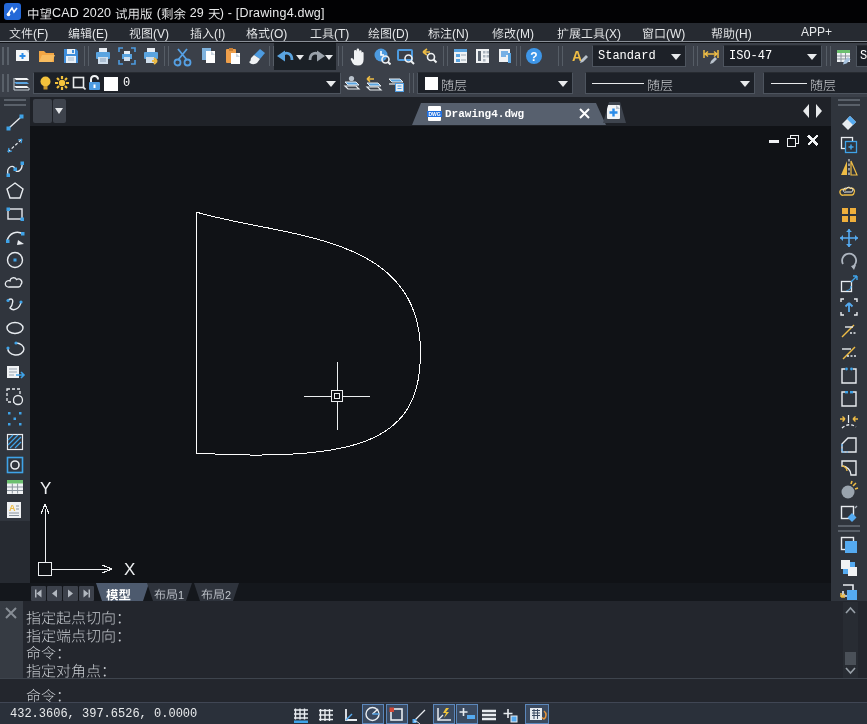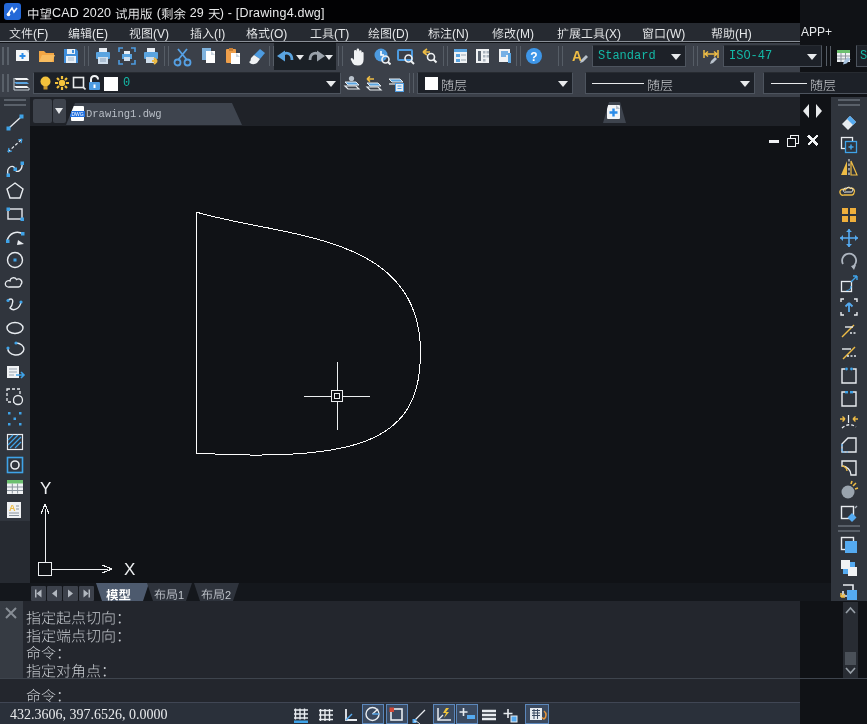--- a/index.html
+++ b/index.html
@@ -1,34 +1,34 @@
 <!DOCTYPE html>
 <html><head><meta charset="utf-8">
 <style>
 *{margin:0;padding:0;box-sizing:border-box}
 html,body{width:867px;height:724px;overflow:hidden;background:#101216}
 body{font-family:"Liberation Sans",sans-serif;position:relative}
 .abs{position:absolute}
 svg.cjk{display:inline-block}
-.row{position:absolute;left:0;width:800px}
+.row{position:absolute;left:0;width:867px}
 
 #title{top:0;height:23px;background:#020204;color:#e9eaeb;font-size:12.5px}
 #title .t{position:absolute;left:27px;top:4px;white-space:nowrap;letter-spacing:.2px}
 #appicon{position:absolute;left:4px;top:3px;width:17px;height:17px;border-radius:3px;background:#2468d8}
 
 #menu{top:23px;height:19px;background:#262a31;border-bottom:1px solid #8a9098}
 #menu .mi{position:absolute;top:1px;height:17px;line-height:17px;color:#e6e8ea;font-size:12px;white-space:nowrap}
 
 #tb1{top:43px;height:27px;background:#3b4049}
 #tb2{top:70px;height:27px;background:#3b4049}
 .grip{position:absolute;width:7px;height:18px;border-left:2px solid #596069;border-right:2px solid #596069;top:4px}
 .vsep{position:absolute;width:5px;height:20px;border-left:1px solid #565d66;border-right:1px solid #565d66;top:3px}
 .ico{position:absolute;width:18px;height:18px;top:4px}
 .ico svg{position:absolute;left:0;top:0}
-.combo{position:absolute;background:#1d2128;border:1px solid #4d545e;border-top-color:#272b31;color:#14b8a6;font-family:"Liberation Mono",monospace;font-size:12px}
+.combo{position:absolute;background:#1d2128;border:1px solid #4d545e;border-top-color:#272b31;color:#ffffff;font-family:"Liberation Mono",monospace;font-size:12px}
 .combo .arr{position:absolute;right:4px;top:50%;margin-top:-2px;width:0;height:0;border:5px solid transparent;border-top:6px solid #e8eaec;border-bottom:none}
 
 #tabrow{top:97px;height:29px;background:#1f2228}
 .dtab{position:absolute;top:6px;height:22px;background:#3e444e;clip-path:polygon(9px 0,calc(100% - 10px) 0,100% 100%,0 100%);color:#b9bfc7;font-family:"Liberation Mono",monospace;font-size:10.5px}
 .dtab.active{background:#57606e;color:#fff;font-weight:bold;font-size:11px}
 .dtab .dwgico{position:absolute;left:4px;top:3px}
 .dtab .lbl{position:absolute;left:20px;top:5px;white-space:nowrap;letter-spacing:0}
 
 #lcol{position:absolute;left:0;top:97px;width:30px;height:504px;background:#30353d}
 #rcol{position:absolute;left:831px;top:97px;width:36px;height:504px;background:#30353d}
@@ -42,21 +42,21 @@
 .navb svg{position:absolute;left:0;top:0}
 .mtab{position:absolute;top:0;height:18px;font-size:12px}
 
 #cmd{top:601px;height:101px;background:#23262d;color:#ccd0d5;font-size:13px}
 #cmdx{position:absolute;left:0;top:0;width:23px;height:77px;background:#363b43}
 #cmd .ln{position:absolute;left:26px;white-space:nowrap}
 #cmddiv{position:absolute;left:0;top:77px;width:867px;height:1px;background:#3e444d}
 #sbar{position:absolute;left:843px;top:1px;width:15px;height:76px;background:#282c33}
 
 #status{top:702px;height:22px;background:#2a303a;border-top:1px solid #404654;color:#e8eaec;font-size:13px}
-#coords{position:absolute;left:10px;top:4px;font-size:14px;font-family:Liberation Serif, serif}
+#coords{position:absolute;left:10px;top:4px;font-size:12px;font-family:Liberation Mono, monospace}
 .stico{position:absolute;top:3px;width:19px;height:18px}
 .stbox{position:absolute;top:1px;width:22px;height:20px;background:#3b4a60;border:1px solid #5b87bb}
 </style></head>
 <body>
 
 <div class="row" id="title">
   <div id="appicon"><svg width="17" height="17">
         <path d="M4 11 L8 5 L10 9 L13 5" stroke="#fff" stroke-width="1.6" fill="none"></path>
         <circle cx="4.5" cy="11.5" r="1.8" fill="#fff"></circle>
       </svg></div>
@@ -529,27 +529,30 @@
           </g>
         </svg></span>
 </div>
 </div>
 
 <div class="row" id="tabrow">
   <div class="abs" style="left:33px;top:2px;width:19px;height:24px;background:#3e434c;border-radius:2px"></div>
   <div class="abs" style="left:53px;top:2px;width:13px;height:24px;background:#3e434c;border-radius:2px">
       <span style="position:absolute;left:2px;top:9px;width:0;height:0;border:4.5px solid transparent;border-top:6px solid #e6e8ea;border-bottom:none"></span>
     </div>
-  <div class="dtab" style="left:66px;width:176px">
-    <span class="dwgico"><svg width="15" height="16">
+  <div class="dtab active" style="left:412px;width:194px">
+    <span class="dwgico" style="left:15px"><svg width="15" height="16">
           <rect x="1" y="0" width="13" height="15" rx="1" fill="#fff"></rect>
           <rect x="0" y="5" width="15" height="6" fill="#1f6fe0"></rect>
           <text x="7.5" y="10" font-size="5" fill="#fff" text-anchor="middle" font-family="Liberation Sans">DWG</text>
         </svg></span>
-    <span class="lbl">Drawing1.dwg</span>
+    <span class="lbl" style="left:33px">Drawing4.dwg</span>
+    <svg width="11" height="11" style="position:absolute;right:16px;top:5px">
+        <path d="M1 1 L10 10 M10 1 L1 10" stroke="#fff" stroke-width="2"></path>
+      </svg>
   </div>
   <div class="abs" style="left:603px;top:5px;width:23px;height:21px;background:#3e444e;clip-path:polygon(6px 0,calc(100% - 6px) 0,100% 100%,0 100%)">
     <svg width="17" height="17" style="position:absolute;left:3px;top:2px">
         <rect x="1" y="1" width="13" height="14" rx="1" fill="#f2f4f6"></rect>
         <path d="M10 1 l4 4 h-4 z" fill="#b8c0ca"></path>
         <path d="M7.5 4.5 v8 M3.5 8.5 h8" stroke="#2a8be8" stroke-width="2.4"></path>
       </svg>
   </div>
   <svg width="10" height="16" style="position:absolute;left:801px;top:6px">
       <path d="M8 1 L2 8 L8 15 Z" fill="#e8eaec"></path>

